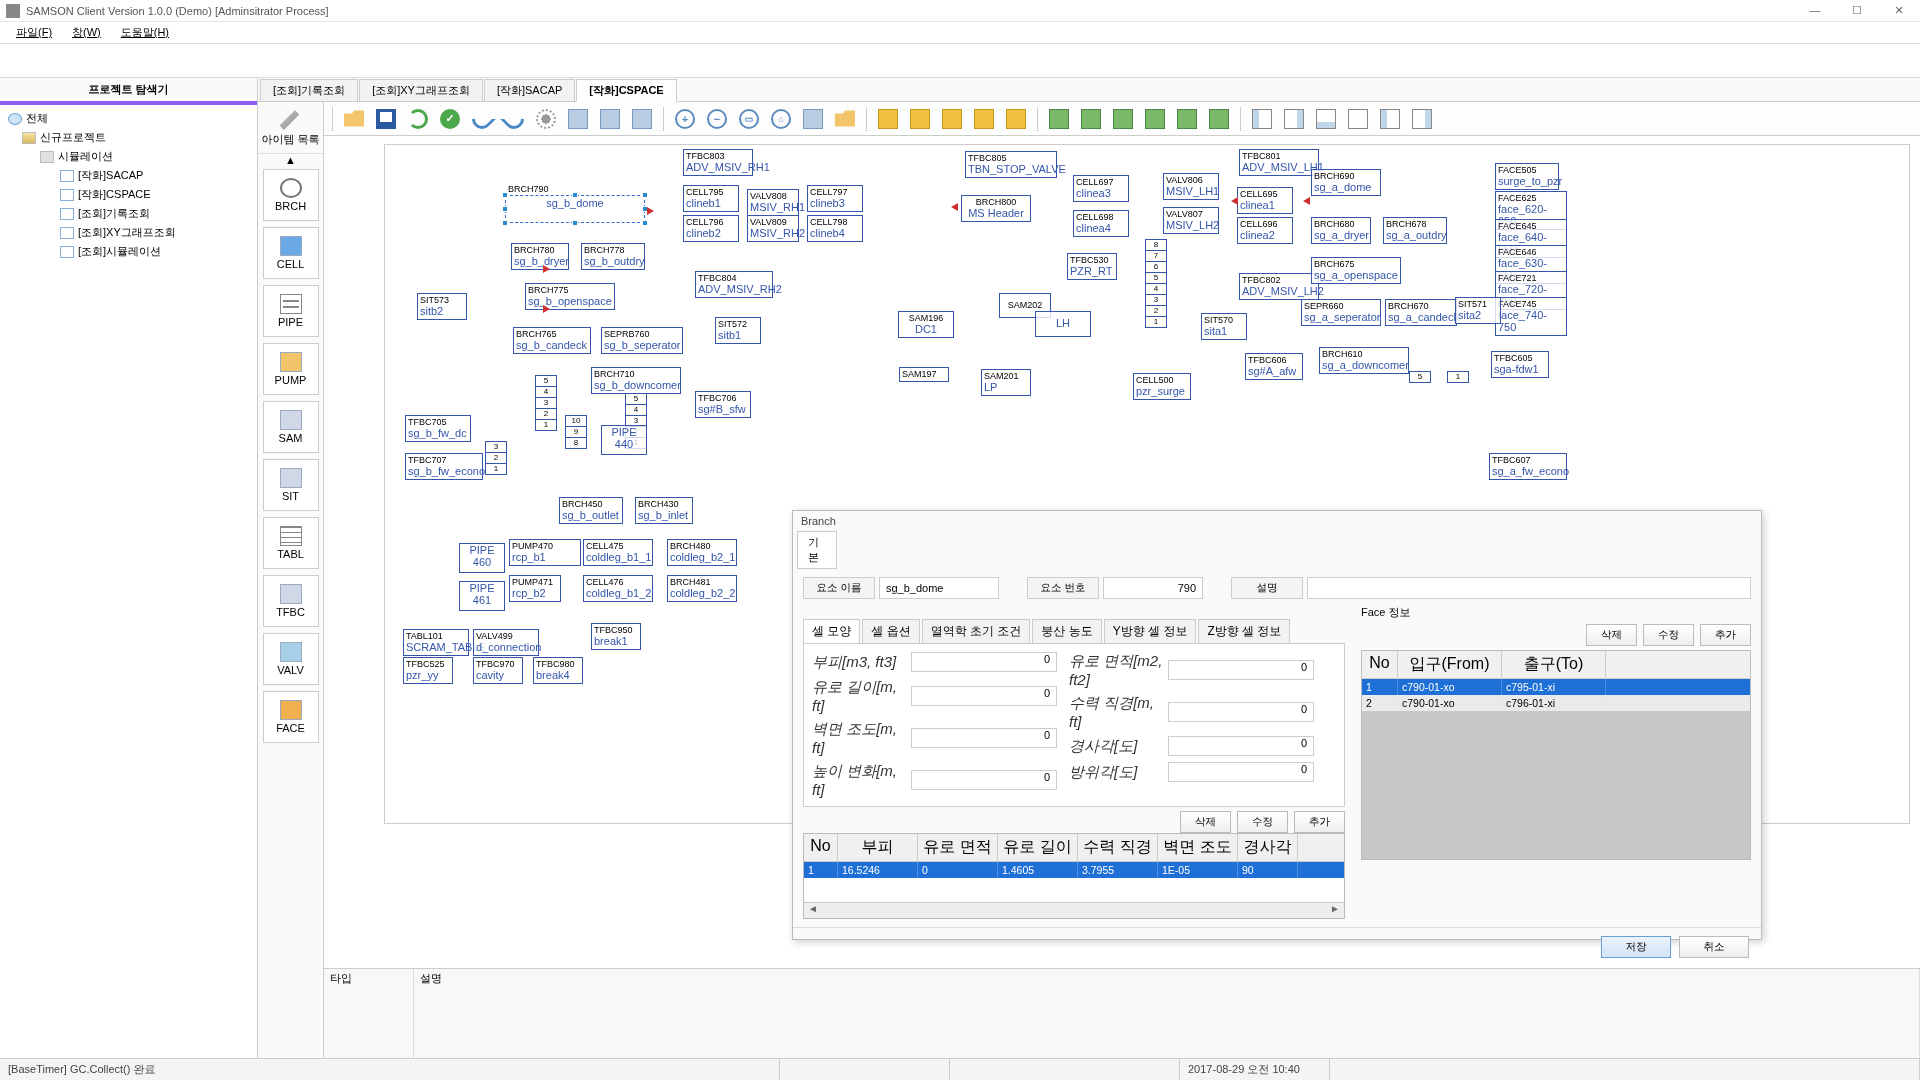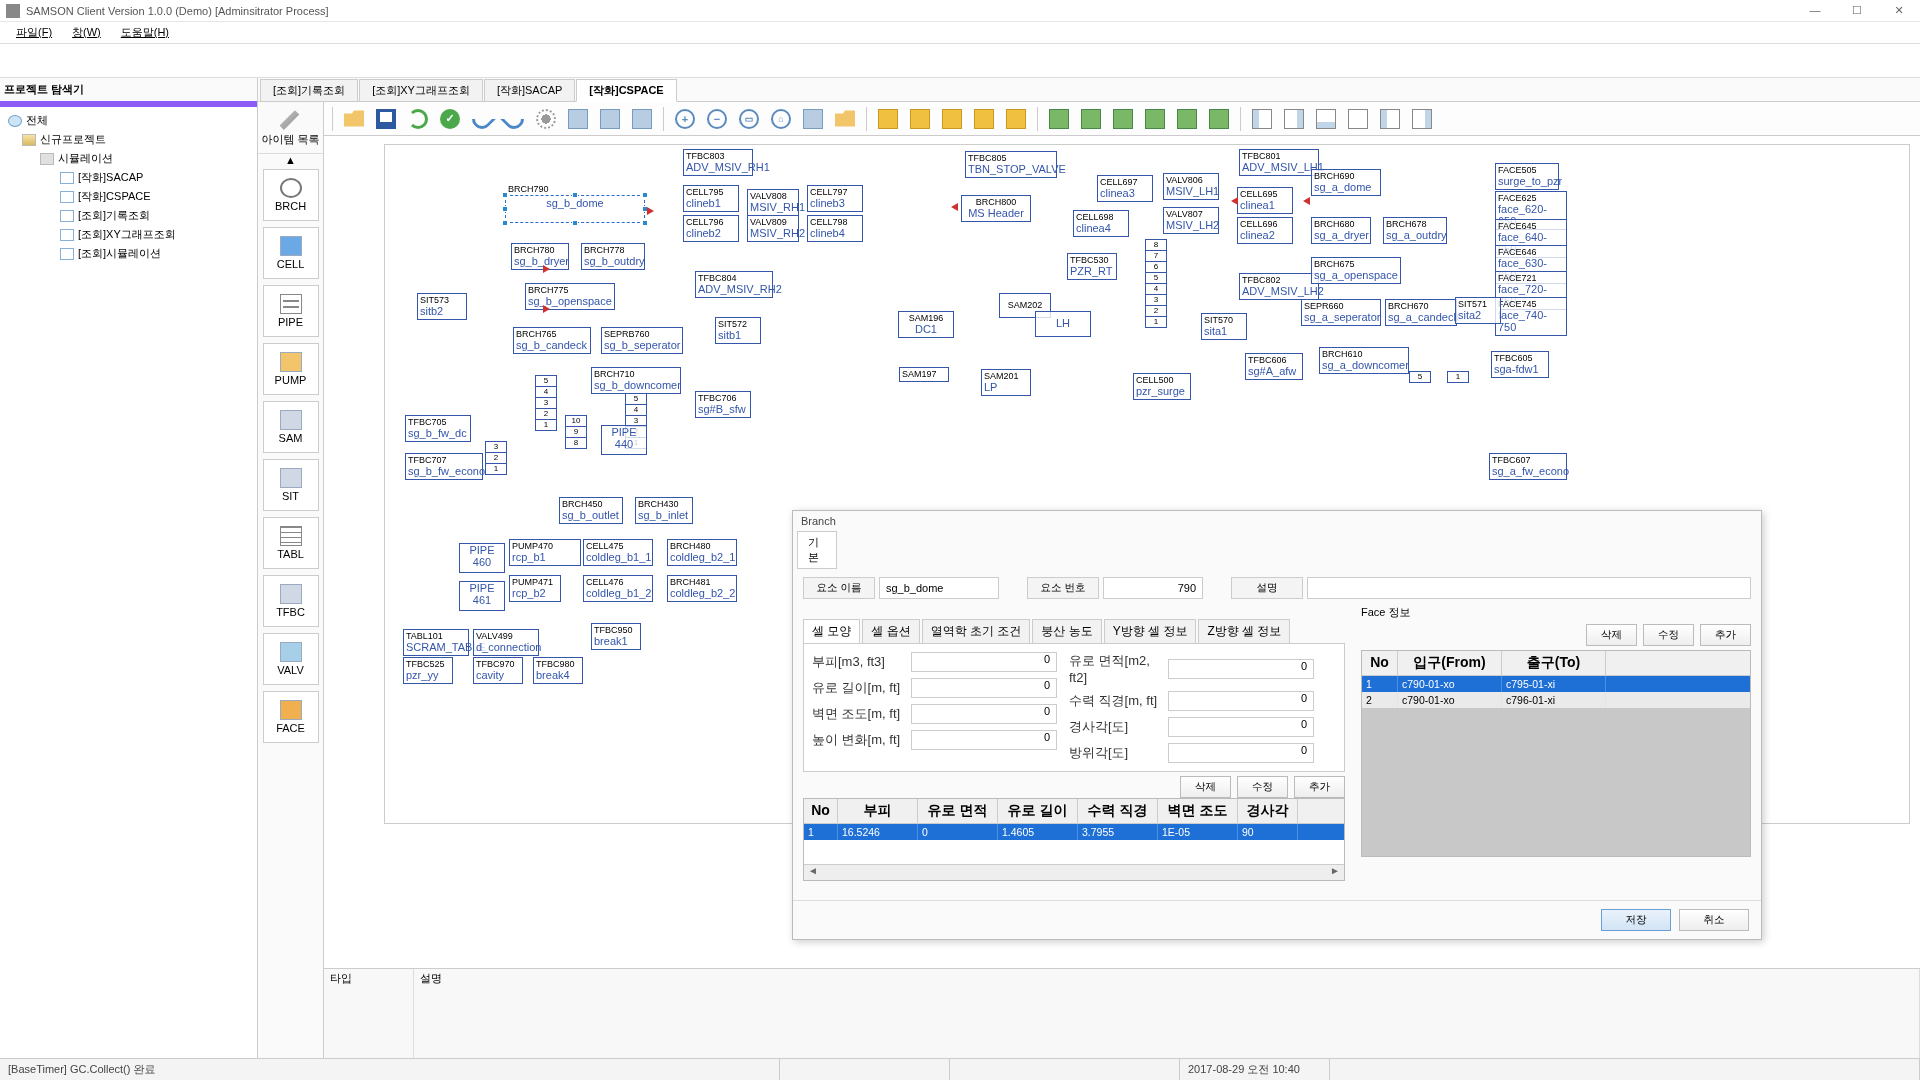--- a/index.html
+++ b/index.html
@@ -14,21 +14,21 @@
 .menubar { height: 22px; background: #fff; display: flex; align-items: center; padding: 0 6px; border-bottom: 1px solid #ddd; text-decoration: underline; }
 .menubar-item { padding: 0 10px; cursor: pointer; }
 .brand { position: absolute; right: 10px; top: 44px; display:flex; gap:6px; align-items:center; }
 .brand .dz { border:1px solid #888; padding:1px 4px; font-size:10px; color:#444;}
 .brand .dzk { font-size:14px; color:#333; font-weight:bold;}
 
 .top-blank { height: 34px; border-bottom:1px solid #ddd; position:relative; }
 
 .main { display: flex; height: calc(1080px - 22px - 22px - 34px - 22px); }
 .sidebar-left { width: 258px; border-right: 1px solid #ccc; display:flex; flex-direction:column; }
-.panel-title { padding:4px; font-weight:600; background:#fafafa; border-bottom:6px solid #8b5cf6;}
+.panel-title { text-align:center; padding:4px; font-weight:600; background:#fafafa; border-bottom:4px solid #8b5cf6;}
 .tree { padding:4px; flex:1; }
 .tree-item { padding:2px 0 2px 4px; display:flex; align-items:center; gap:4px; cursor:pointer; }
 .tree-item.lvl1 { padding-left: 18px; }
 .tree-item.lvl2 { padding-left: 36px; }
 .tree-item.lvl3 { padding-left: 56px; }
 .ticon { width:14px; height:12px; display:inline-block; background:#ddd; border:1px solid #bbb; }
 .ticon.doc { background:#fff; border:1px solid #88b0d8; position:relative;}
 .ticon.globe { background:#cde4f7; border-radius:50%; border:1px solid #6aa0cc;}
 .ticon.pkg { background:linear-gradient(#f7e4a8,#d8b95e);}
 .ticon.box { background:#e0e0e0;}
@@ -98,27 +98,27 @@
 .dlg-body { flex:1; padding:8px 10px; display:flex; flex-direction:column; gap:6px;}
 .row { display:flex; align-items:center; gap:4px;}
 .lblbox { width:72px; height:22px; border:1px solid #ccc; background:#f4f4f4; display:flex; align-items:center; justify-content:center; font-size:10.5px;}
 .txtbox { height:22px; border:1px solid #ccc; background:#fff; padding:0 6px; display:flex; align-items:center; }
 .subtabs { display:flex; gap:2px; margin-top:2px;}
 .subtab { padding:3px 8px; border:1px solid #ccc; border-bottom:none; background:#f2f2f2; font-size:12px; cursor:pointer;margin-top:12px;}
 .subtab.active{ background:#fff;}
 .form-area { border:1px solid #ccc; background:#fff; padding:8px; display:flex; gap:12px;}
 .form-col { display:flex; flex-direction:column; gap:6px;}
 .form-row { display:flex; align-items:center; gap:4px;}
-.flabel { width:95px; text-align:left; font-size:13px; color:#333;}
+.flabel { width:95px; text-align:left; font-size:15px; color:#333;font-style:italic;}
 .finput { width:146px; height:20px; border:1px solid #ccc; text-align:right; padding:0 6px; background:#fff;}
 .btn { height:22px; padding:0 14px; border:1px solid #bbb; background:linear-gradient(#fff,#eee); cursor:pointer; font-size:10.5px;}
 .btn.primary { border:1px solid #6a9ed8; background:linear-gradient(#eaf2fb,#d2e4f5);}
 .grid { border:1px solid #bbb; background:#fff;}
 .grid-head { display:flex; background:#f0f0f0; border-bottom:1px solid #ccc;}
-.grid-head div { padding:3px 4px; border-right:1px solid #ccc; font-size:14px; text-align:center;font-weight:bold;}
+.grid-head div { padding:3px 4px; border-right:1px solid #ccc; font-size:16px; text-align:center;}
 .grid-row { display:flex;}
 .grid-row div { padding:2px 4px; border-right:1px solid #e4e4e4; font-size:10.5px;}
 .grid-row.sel { background:#1e6fd6; color:#fff;}
 .grid-row.sel div{ border-right:1px solid #4a90e0;}
 .grid-body-face { background:#c8c8c8; height:180px;}
 .grid-row.alt { background:#eaeaea; }
 .hscroll { height:16px; background:#eee; border-top:1px solid #ccc; position:relative;}
 .hscroll:before{content:"◄";position:absolute;left:4px;top:0;font-size:10px;color:#666;}
 .hscroll:after{content:"►";position:absolute;right:4px;top:0;font-size:10px;color:#666;}
 .dlg-footer { padding:8px 12px; display:flex; justify-content:flex-end; gap:8px; border-top:1px solid #ddd;}
@@ -396,21 +396,21 @@
             <div class="node" style="left:282px;top:430px;width:70px;"><span class="nlabel">BRCH481</span><br><span>coldleg_b2_2</span></div>
             <div class="node" style="left:206px;top:478px;width:50px;"><span class="nlabel">TFBC950</span><br><span>break1</span></div>
             <div class="node" style="left:18px;top:484px;width:66px;"><span class="nlabel">TABL101</span><br><span>SCRAM_TABLE</span></div>
             <div class="node" style="left:88px;top:484px;width:66px;"><span class="nlabel">VALV499</span><br><span>d_connection</span></div>
             <div class="node" style="left:18px;top:512px;width:50px;"><span class="nlabel">TFBC525</span><br><span>pzr_yy</span></div>
             <div class="node" style="left:88px;top:512px;width:50px;"><span class="nlabel">TFBC970</span><br><span>cavity</span></div>
             <div class="node" style="left:148px;top:512px;width:50px;"><span class="nlabel">TFBC980</span><br><span>break4</span></div>
 
             <div class="node" style="left:580px;top:6px;width:92px;"><span class="nlabel">TFBC805</span><br><span>TBN_STOP_VALVE</span></div>
             <div class="node" style="left:576px;top:50px;width:70px;text-align:center;"><span class="nlabel">BRCH800</span><br><span>MS Header</span></div>
-            <div class="node" style="left:688px;top:30px;width:56px;margin-left:24px;"><span class="nlabel">CELL697</span><br><span>clinea3</span></div>
+            <div class="node" style="left:688px;top:30px;width:56px;"><span class="nlabel">CELL697</span><br><span>clinea3</span></div>
             <div class="node" style="left:688px;top:65px;width:56px;"><span class="nlabel">CELL698</span><br><span>clinea4</span></div>
             <div class="node" style="left:682px;top:108px;width:50px;"><span class="nlabel">TFBC530</span><br><span>PZR_RT</span></div>
             <div class="node" style="left:778px;top:28px;width:56px;"><span class="nlabel">VALV806</span><br><span>MSIV_LH1</span></div>
             <div class="node" style="left:778px;top:62px;width:56px;"><span class="nlabel">VALV807</span><br><span>MSIV_LH2</span></div>
             <div class="node" style="left:614px;top:148px;width:52px;text-align:center;padding:6px 0;"><span class="nlabel">SAM202</span></div>
             <div class="node" style="left:513px;top:166px;width:56px;text-align:center;"><span class="nlabel">SAM196</span><br><span>DC1</span></div>
             <div class="node" style="left:650px;top:166px;width:56px;text-align:center;padding:6px 0;"><span>LH</span></div>
             <div class="node" style="left:514px;top:222px;width:50px;"><span class="nlabel">SAM197</span></div>
             <div class="node" style="left:596px;top:224px;width:50px;"><span class="nlabel">SAM201</span><br><span>LP</span></div>
             <div class="node" style="left:748px;top:228px;width:58px;"><span class="nlabel">CELL500</span><br><span>pzr_surge</span></div>

